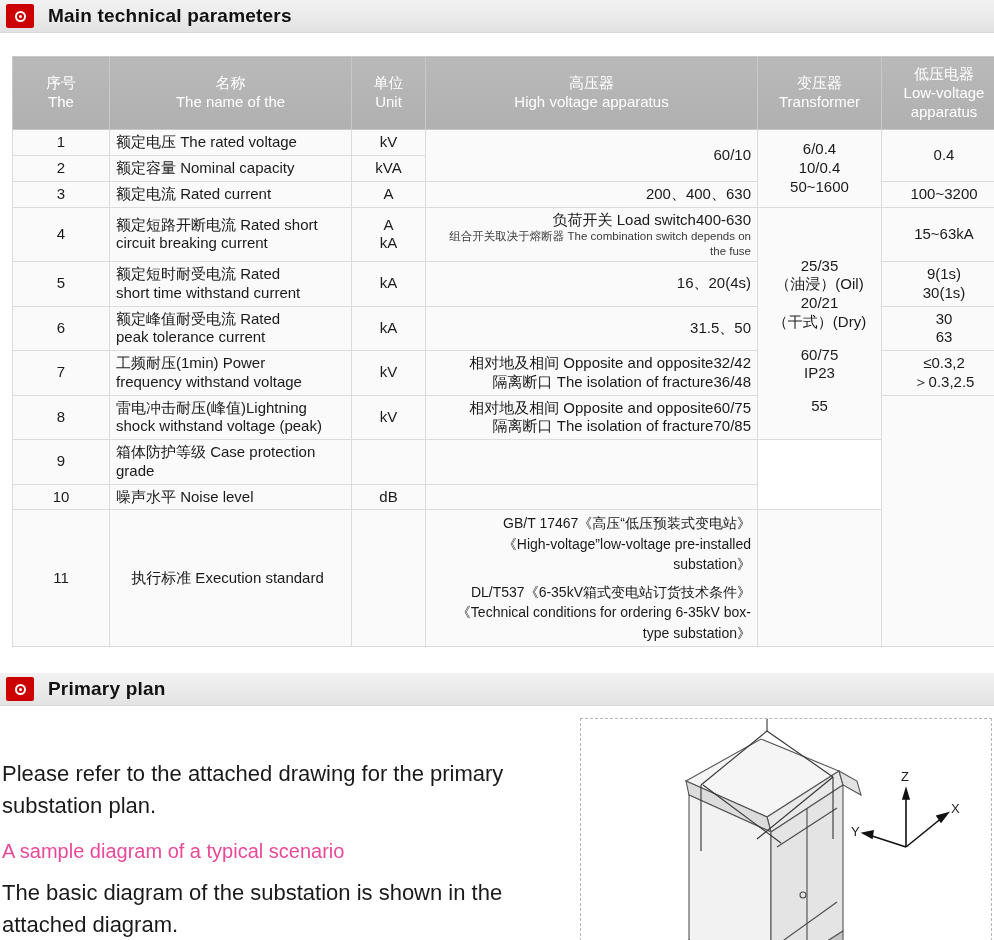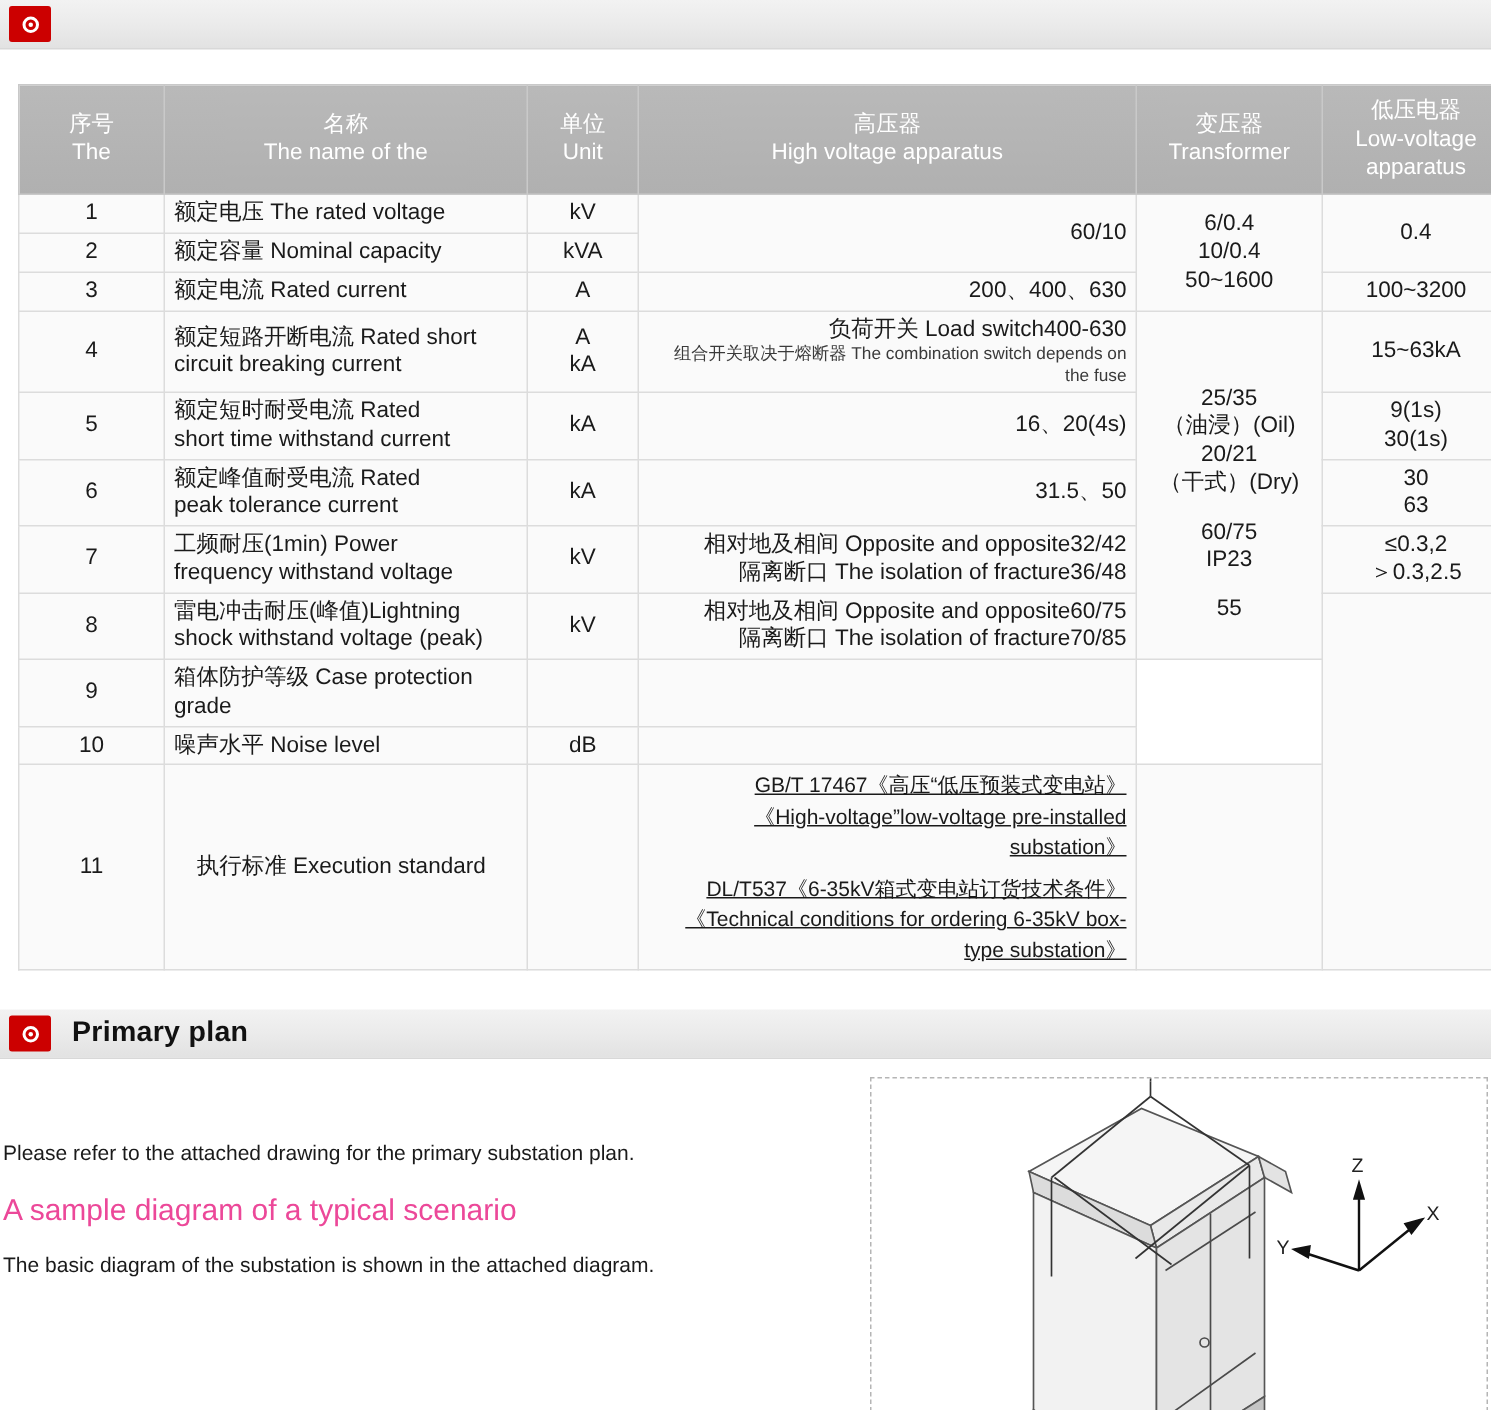--- a/index.html
+++ b/index.html
@@ -145,21 +145,21 @@
     padding: 0;
     height: 345px;
   }
   .plan-text {
     width: 570px;
     padding: 18px 0 0 2px;
     box-sizing: border-box;
   }
   .plan-text p {
     margin: 0 0 6px 0;
-    font-size: 14px;
+    font-size: 22px;
     line-height: 1.45;
     color: #1a1a1a;
   }
   .plan-text h3 {
     margin: 18px 0 10px 0;
     font-size: 20px;
     font-weight: normal;
     color: #ec4899;
   }
   .plan-text p.small {
@@ -183,20 +183,21 @@
     font-family: "Liberation Sans", sans-serif;
   }
 </style>
 </head>
 <body>
 
 <div class="section-bar">
   <span class="bullet">
       <span class="ring"></span>
     </span>
+  <span class="section-title">Main technical parameters</span>
 </div>
 
 <div class="table-wrap">
   <table class="params">
     <colgroup>
       <col class="c0">
         <col class="c1">
         <col class="c2">
         <col class="c3">
         <col class="c4">
@@ -358,21 +359,21 @@
         <td class="idx">10</td>
         <td class="name">噪声水平 Noise level</td>
         <td class="unit">dB</td>
         <td class="hv"></td>
       </tr>
 
       <tr style="height:74px;">
         <td class="idx">11</td>
         <td class="name" style="text-align:center;padding-left:0;">执行标准 Execution standard</td>
         <td class="unit"></td>
-        <td class="hv" style="font-size:14px;line-height:1.45;text-decoration:underline;">
+        <td class="hv" style="font-size:14px;line-height:1.45;">
           <span class="line">GB/T 17467《高压“低压预装式变电站》</span>
           <span class="line">《High-voltage”low-voltage pre-installed substation》</span>
           <span class="line" style="display:block;height:8px;"></span>
           <span class="line">DL/T537《6-35kV箱式变电站订货技术条件》</span>
           <span class="line">《Technical conditions for ordering 6-35kV box-type substation》</span>
         </td>
         <td class="tr"></td>
       </tr>
     </tbody>
   </table>

